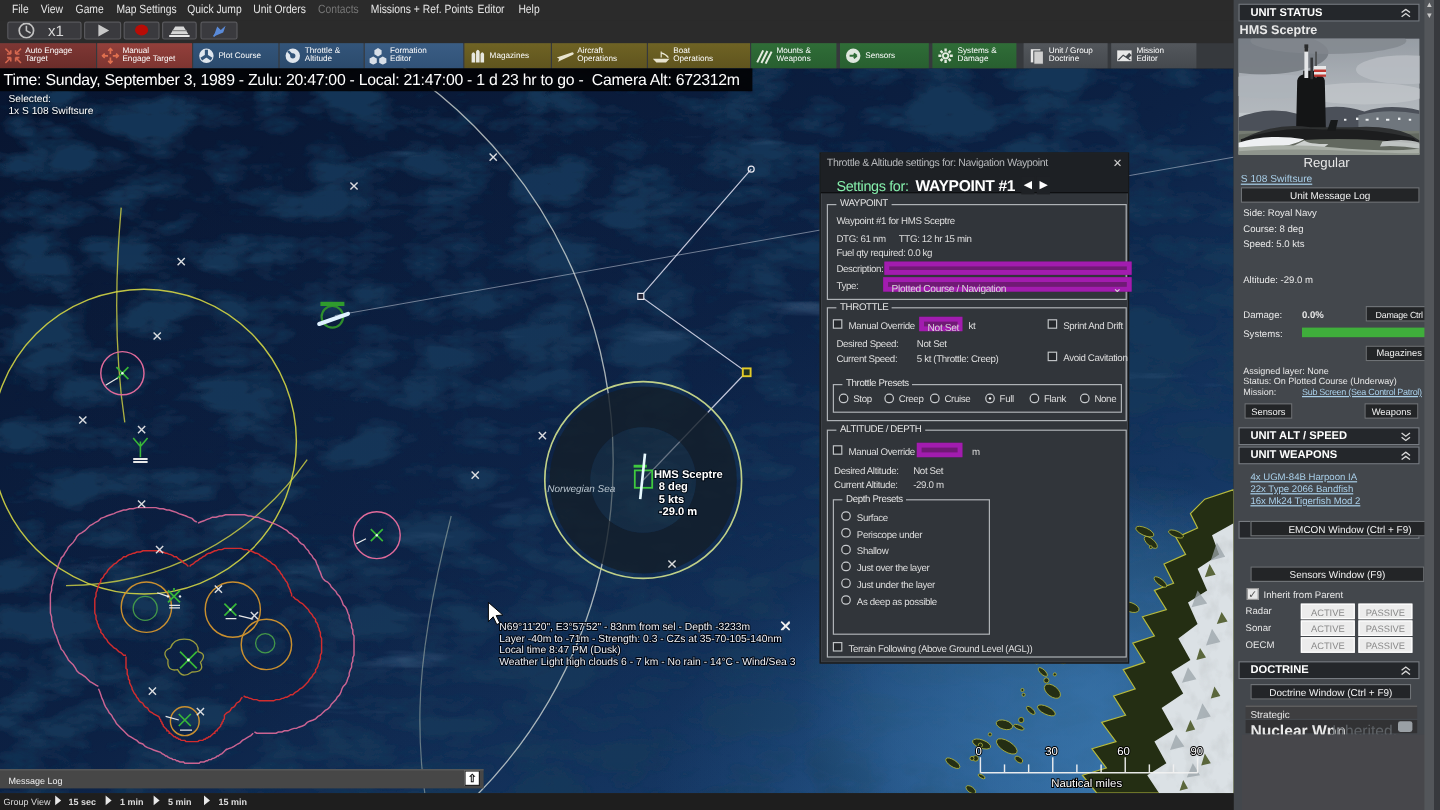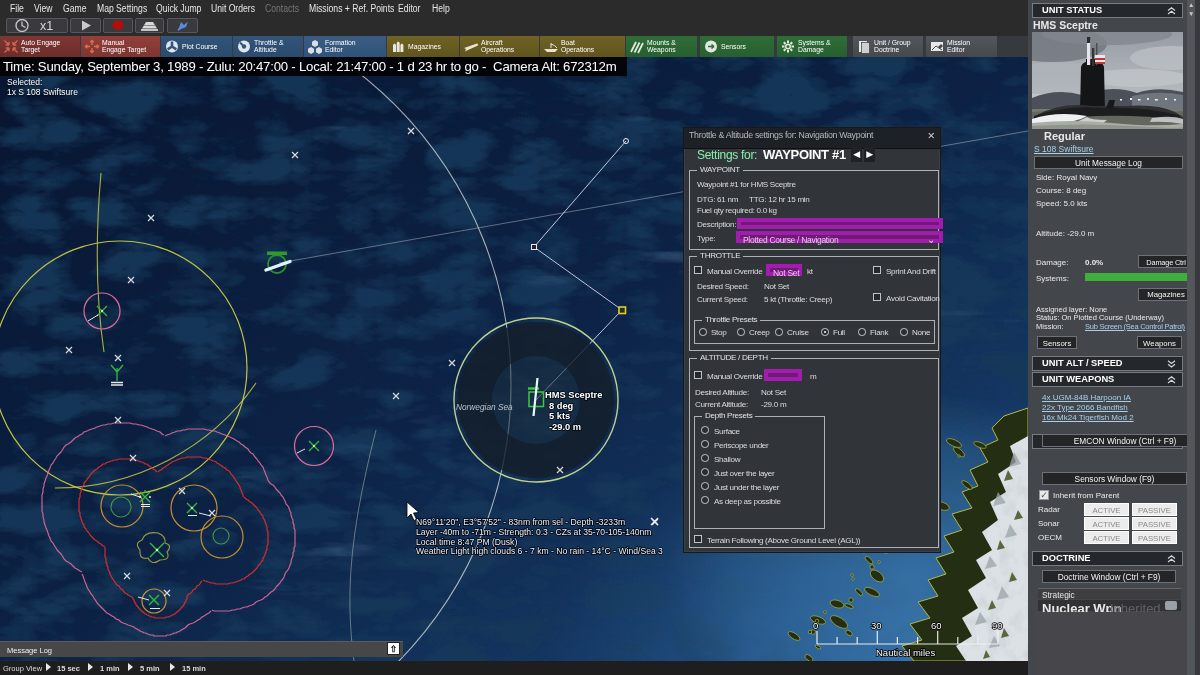--- a/index.html
+++ b/index.html
@@ -14,21 +14,21 @@
 #map{left:0;top:57px;width:1028px;height:604px}
 #timebar{left:0;top:57px;width:627px;height:19px;background:rgba(2,2,4,0.93);color:#fff;font-size:13.2px;padding:2px 0 0 3px;white-space:nowrap;letter-spacing:-0.22px}
 #selected{left:7px;top:77px;color:#fff;font-size:8.5px;text-shadow:0 1px 2px #000}
 #msgbar{left:0;top:641px;width:403px;height:16px;background:#474747;border-top:1px solid #5c5c5c;color:#f0f0f0;font-size:7.5px;padding:4px 0 0 7px}
 #msgup{left:387px;top:642px;width:13px;height:13px;background:#fff;border:1px solid #222;color:#111;font-size:9px;text-align:center;line-height:12px;font-weight:bold}
 #timeline{left:0;top:661px;width:1028px;height:14px;background:#1e1e1e;color:#ddd;font-size:7.5px}
 #timeline span{position:absolute;top:3px}
 .tri{position:absolute;top:2px;width:0;height:0;border-left:5px solid #e8e8e8;border-top:4.5px solid transparent;border-bottom:4.5px solid transparent}
 #dlg{left:683px;top:127px;width:258px;height:426px;background:#31353a;border:1px solid #16181a;box-shadow:0 0 0 1px #3c4046 inset;color:#dcdcdc;font-size:8.1px}
 #dlg div{white-space:nowrap;letter-spacing:-0.3px}
-#dlgtitle{position:absolute;left:0;top:0;width:100%;height:21px;background:#1d2024;color:#b6b8bb;font-size:8.8px;padding:2px 0 0 5px;border-bottom:1px solid #0e0f11}
+#dlgtitle{position:absolute;left:0;top:0;width:100%;height:33px;background:#1d2024;color:#b6b8bb;font-size:8.8px;padding:2px 0 0 5px;border-bottom:1px solid #0e0f11}
 #dlgx{position:absolute;right:5px;top:2px;color:#cfcfcf;font-size:9.5px}
 .fs{position:absolute;border:1px solid #aeb2b6}
 .fs>b.lg{position:absolute;top:-6px;left:7px;background:#31353a;padding:0 3px;font-weight:normal;color:#e2e2e2}
 .cb{position:absolute;width:8px;height:8px;background:#25282c;border:1px solid #c0c3c6}
 .rd{position:absolute;width:7.5px;height:7.5px;background:#2a2d31;border:1px solid #c8cbce;border-radius:50%}
 .rd.on:after{content:"";position:absolute;left:1.8px;top:1.8px;width:2.6px;height:2.6px;border-radius:50%;background:#fff}
 .tbx{position:absolute;background:#701a75;border:4px solid #a21caf;color:#d8d8d8;font-size:8.5px;padding-left:3px}
 #sb{left:1028px;top:0;width:172px;height:675px;background:#43474c;color:#e8e8e8;font-size:8px}
 .shead{position:absolute;left:4px;width:151px;height:14px;background:#24272b;border:1px solid #777c82;color:#fff;font-weight:bold;font-size:9.3px;padding:1px 0 12px 9px}
 .sbtn{position:absolute;background:#232527;border:1px solid #6e7276;color:#f2f2f2;text-align:center;font-size:8.3px}
@@ -568,21 +568,21 @@
 <path d="M63,28 h10 v2 h-10 Z" fill="#e8e8e8"></path>
 <path d="M5,83 Q30,70 60,74 L95,74 Q125,72 143,80 L151,85 V88 Q75,76 20,88 L5,88 Z" fill="#2e3031"></path>
 <path d="M2,84 Q35,73 70,76 Q110,74 146,83 L151,88 Q75,79 15,89 L2,89 Z" fill="#1c1d1e"></path>
 <path d="M74,77 h7 l2,-9 h-6 Z" fill="#17191a"></path>
 <path d="M0,87 Q25,79 55,84 Q45,90 25,91 Q8,93 0,91 Z" fill="#eef0f2"></path>
 <path d="M55,85 Q58,88 75,88 L70,92 40,93 Q48,88 55,85 Z" fill="#d8dcda" opacity="0.9"></path>
 <path d="M120,86 Q140,83 151,87 V92 Q135,89 118,90 Z" fill="#cfd4d2" opacity="0.85"></path>
 <path d="M0,91 Q40,87 80,91 T151,92 V97 H0 Z" fill="#a8aea6"></path>
 <path d="M0,94 Q50,91 100,94 T151,95 V97 H0 Z" fill="#8f958d"></path>
 </svg>
-<div style="position:absolute;left:16px;top:130px;width:155px;text-align:left;font-weight:bold;font-size:11px">Regular</div>
+<div style="position:absolute;left:0;top:130px;width:155px;text-align:center;font-weight:normal;font-size:11px">Regular</div>
 <div style="position:absolute;left:6px;top:144px;font-size:8.5px"><span class="lnk">S 108 Swiftsure</span></div>
 <div class="sbtn" style="left:6px;top:156px;width:149px;height:13px;padding-top:1px">Unit Message Log</div>
 <div style="position:absolute;left:8px;top:173px">Side: Royal Navy</div>
 <div style="position:absolute;left:8px;top:186px">Course: 8 deg</div>
 <div style="position:absolute;left:8px;top:199px">Speed: 5.0 kts</div>
 <div style="position:absolute;left:8px;top:229px">Altitude: -29.0 m</div>
 <div style="position:absolute;left:8px;top:258px">Damage:</div>
 <div style="position:absolute;left:57px;top:258px;font-weight:bold">0.0%</div>
 <div class="sbtn" style="left:110px;top:255px;width:56px;height:13px;padding-top:1.5px;font-size:7.4px;letter-spacing:-0.2px">Damage Ctrl</div>
 <div style="position:absolute;left:8px;top:274px">Systems:</div>

